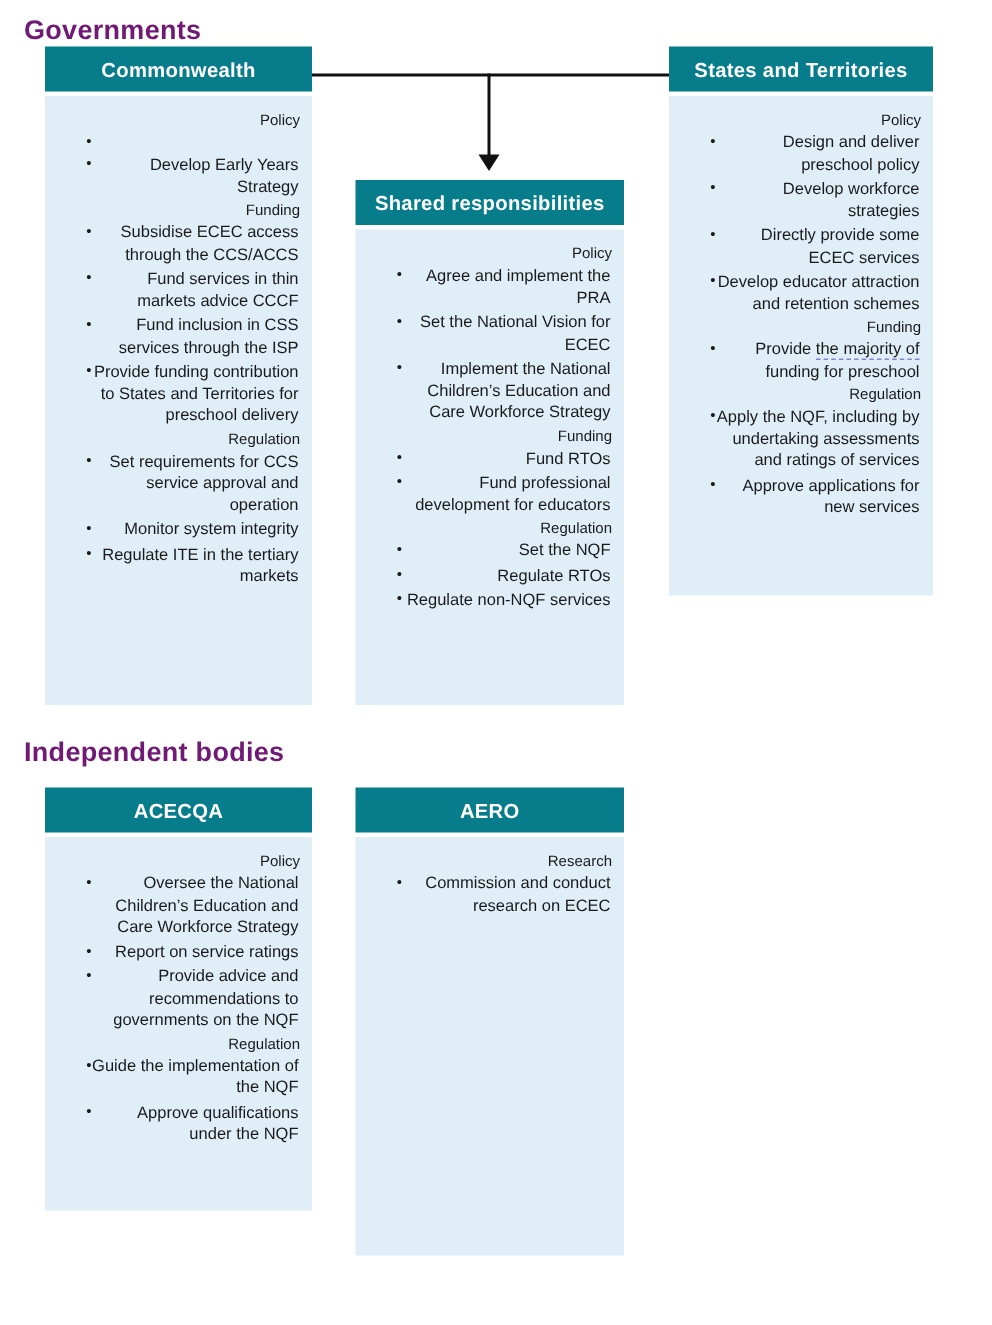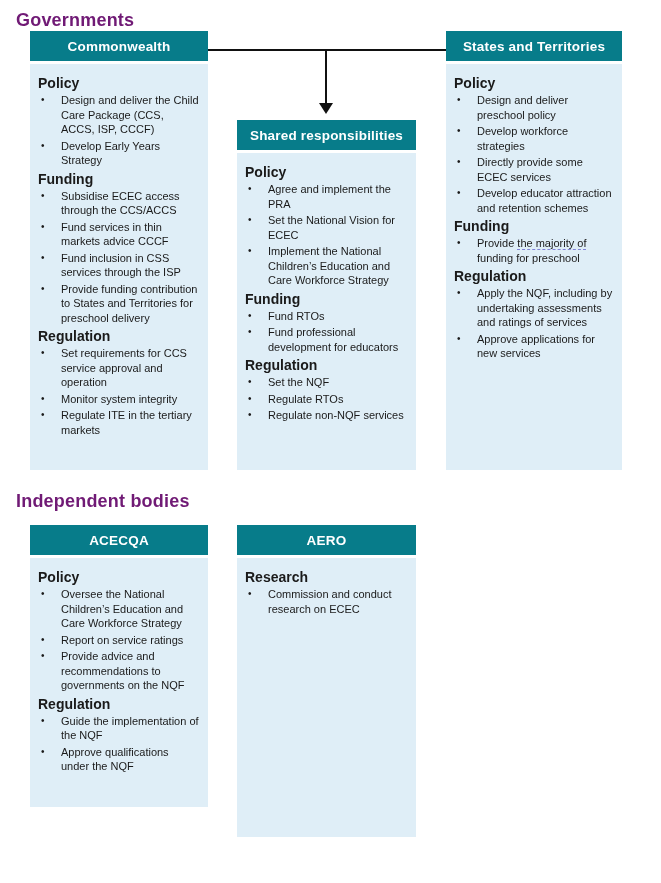--- a/index.html
+++ b/index.html
@@ -46,24 +46,25 @@
     border-left: 7px solid transparent;
     border-right: 7px solid transparent;
     border-top: 11px solid #111111;
   }
 
   
   .box {
     position: absolute;
     display: flex;
     flex-direction: column;
+    text-align: right;
   }
   #box-commonwealth { left: 30px;  top: 31px;  width: 178px; height: 439px; }
   #box-shared       { left: 237px; top: 120px; width: 179px; height: 350px; }
-  #box-states       { left: 446px; top: 31px;  width: 176px; height: 439px; }
+  #box-states       { left: 446px; top: 31px;  width: 176px; height: 366px; }
   #box-acecqa       { left: 30px;  top: 525px; width: 178px; height: 282px; }
   #box-aero         { left: 237px; top: 525px; width: 179px; height: 312px; }
 
   .box-header {
     flex: none;
     height: 30px;
     background: #077C8A;
     color: #ffffff;
     font-size: 13.5px;
     font-weight: bold;
@@ -74,22 +75,22 @@
   }
   .box-body {
     flex: 1;
     margin-top: 3px;
     background: #DFEEF7;
     padding: 8px 8px 8px 8px;
     color: #1A1A1A;
   }
 
   .sec-label {
-    font-size: 14px;
-    font-weight: bold;
+    font-size: 10px;
+    font-weight: normal;
     margin: 3px 0 2px 0;
     color: #1A1A1A;
   }
   .item {
     display: flex;
     font-size: 11px;
     line-height: 1.32;
     margin: 0 0 2px 0;
   }
   .bullet {
@@ -111,21 +112,20 @@
   <div class="connector-h"></div>
   <div class="connector-v"></div>
   <div class="arrowhead"></div>
 
   <div class="box" id="box-commonwealth">
     <div class="box-header">Commonwealth</div>
     <div class="box-body">
         <div class="sec-label">Policy</div>
         <div class="item">
           <span class="bullet">•</span>
-          <span class="item-text">Design and deliver the Child Care Package (CCS, ACCS, ISP, CCCF)</span>
         </div>
         <div class="item">
           <span class="bullet">•</span>
           <span class="item-text">Develop Early Years Strategy</span>
         </div>
         <div class="sec-label">Funding</div>
         <div class="item">
           <span class="bullet">•</span>
           <span class="item-text">Subsidise ECEC access through the CCS/ACCS</span>
         </div>

